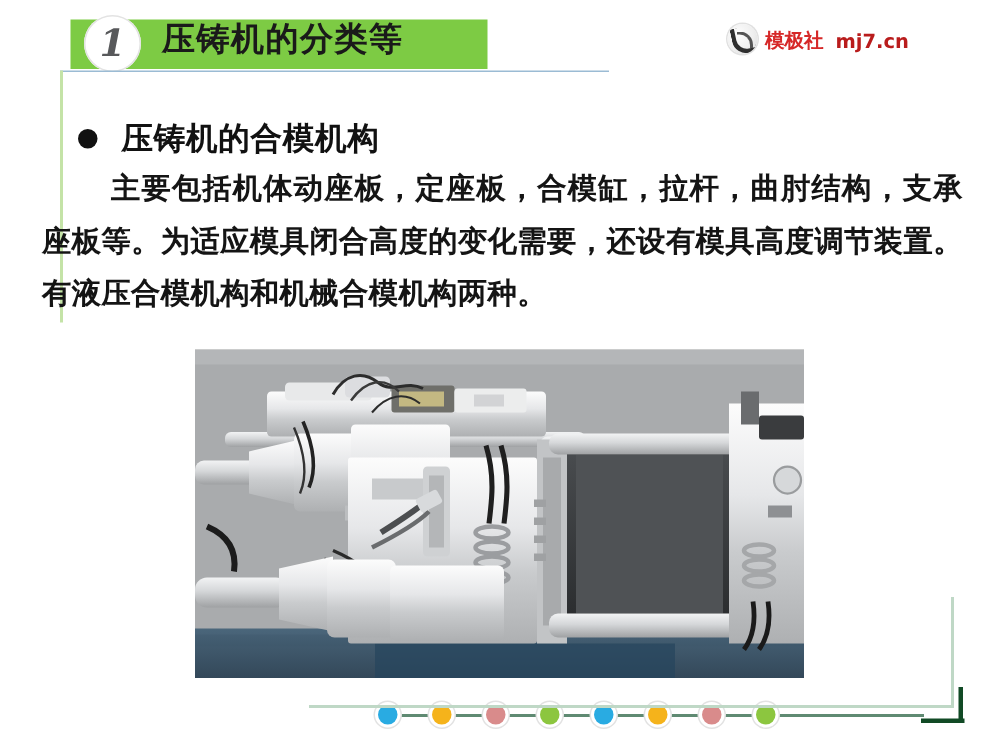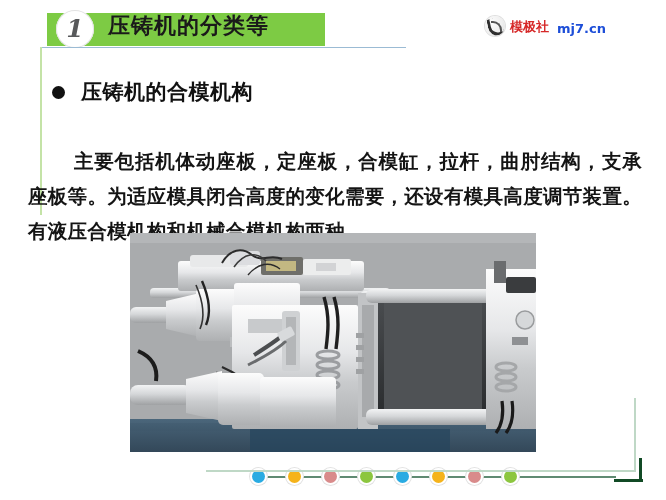--- a/index.html
+++ b/index.html
@@ -173,21 +173,20 @@
     top: 108px;
     width: 614px;
     font-size: 19.5px;
     font-weight: bold;
     color: #141414;
     line-height: 35px;
     text-indent: 46px;
     letter-spacing: 0.3px;
     text-align: justify;
     text-justify: inter-ideograph;
-    margin-top: 36px;
   }
 
   
   .photo-frame {
     position: absolute;
     left: 130px;
     top: 233px;
     width: 406px;
     height: 219px;
     overflow: hidden;
@@ -273,21 +272,21 @@
   </div>
 
   <div class="banner-title-text">压铸机的分类等</div>
 
   <div class="header-rule"></div>
   <div class="left-accent"></div>
 
   <div class="watermark">
     <span class="watermark-logo"></span>
     <span class="wm-cn" style="color: rgb(214, 40, 40);">模极社</span>
-    <span class="wm-url" style="color: #1d4ed8;">mj7.cn</span>
+    <span class="wm-url" style="color: #b91c1c;">mj7.cn</span>
   </div>
 
   <div class="bullet-row">
     <span class="bullet-dot"></span>
     <span class="bullet-label">压铸机的合模机构</span>
   </div>
 
   <div class="paragraph">主要包括机体动座板，定座板，合模缸，拉杆，曲肘结构，支承座板等。为适应模具闭合高度的变化需要，还设有模具高度调节装置。有液压合模机构和机械合模机构两种。</div>
 
   <div class="photo-frame">

